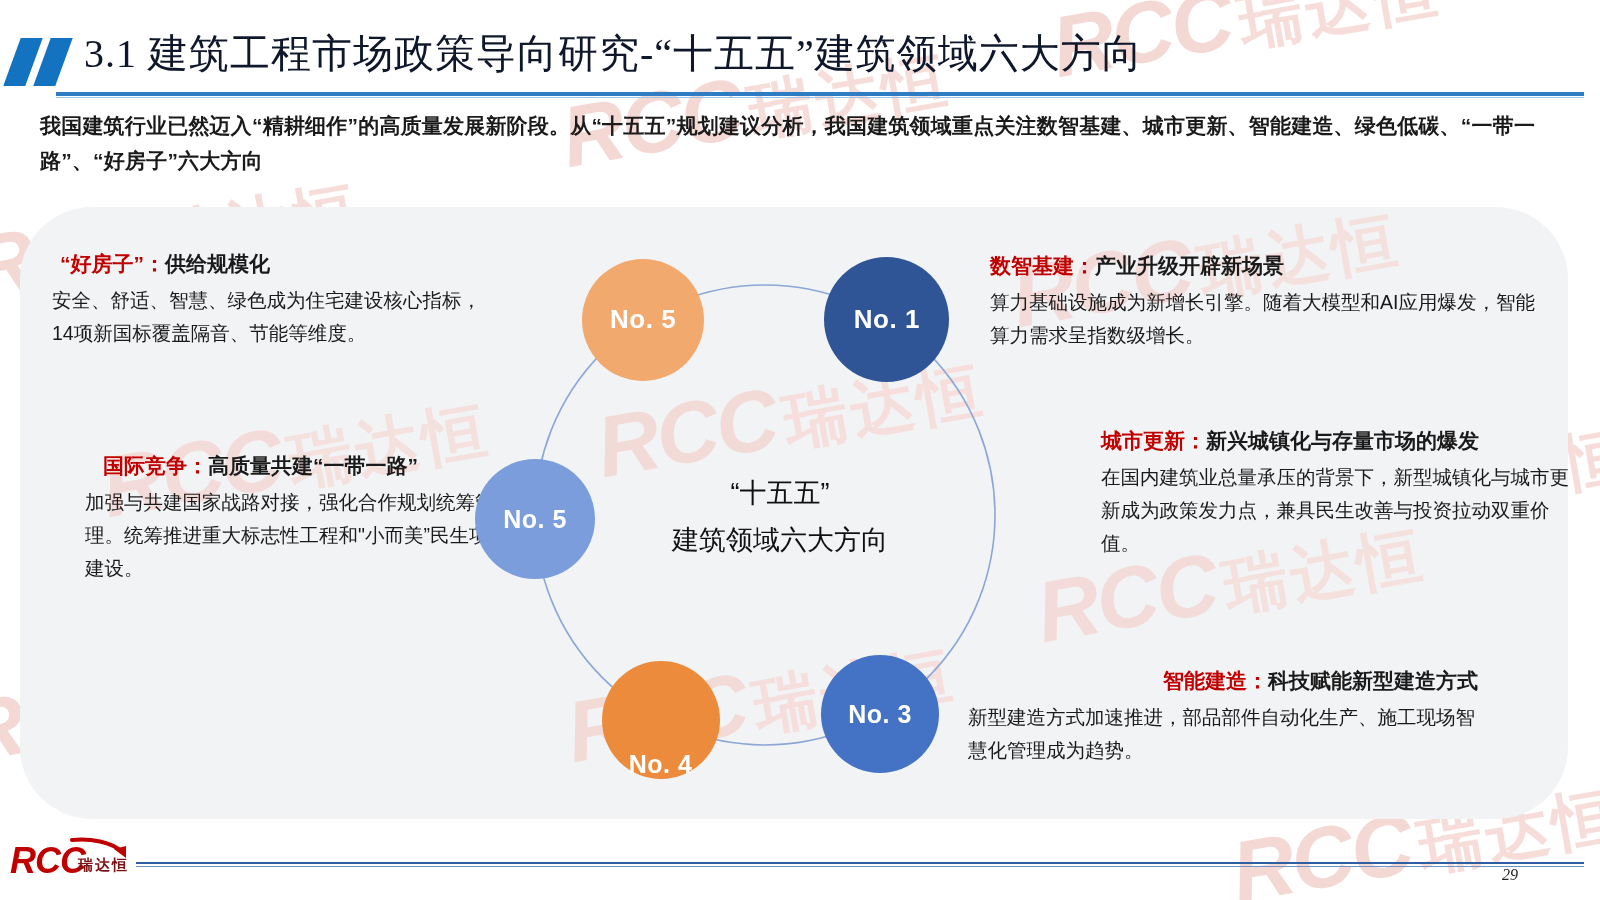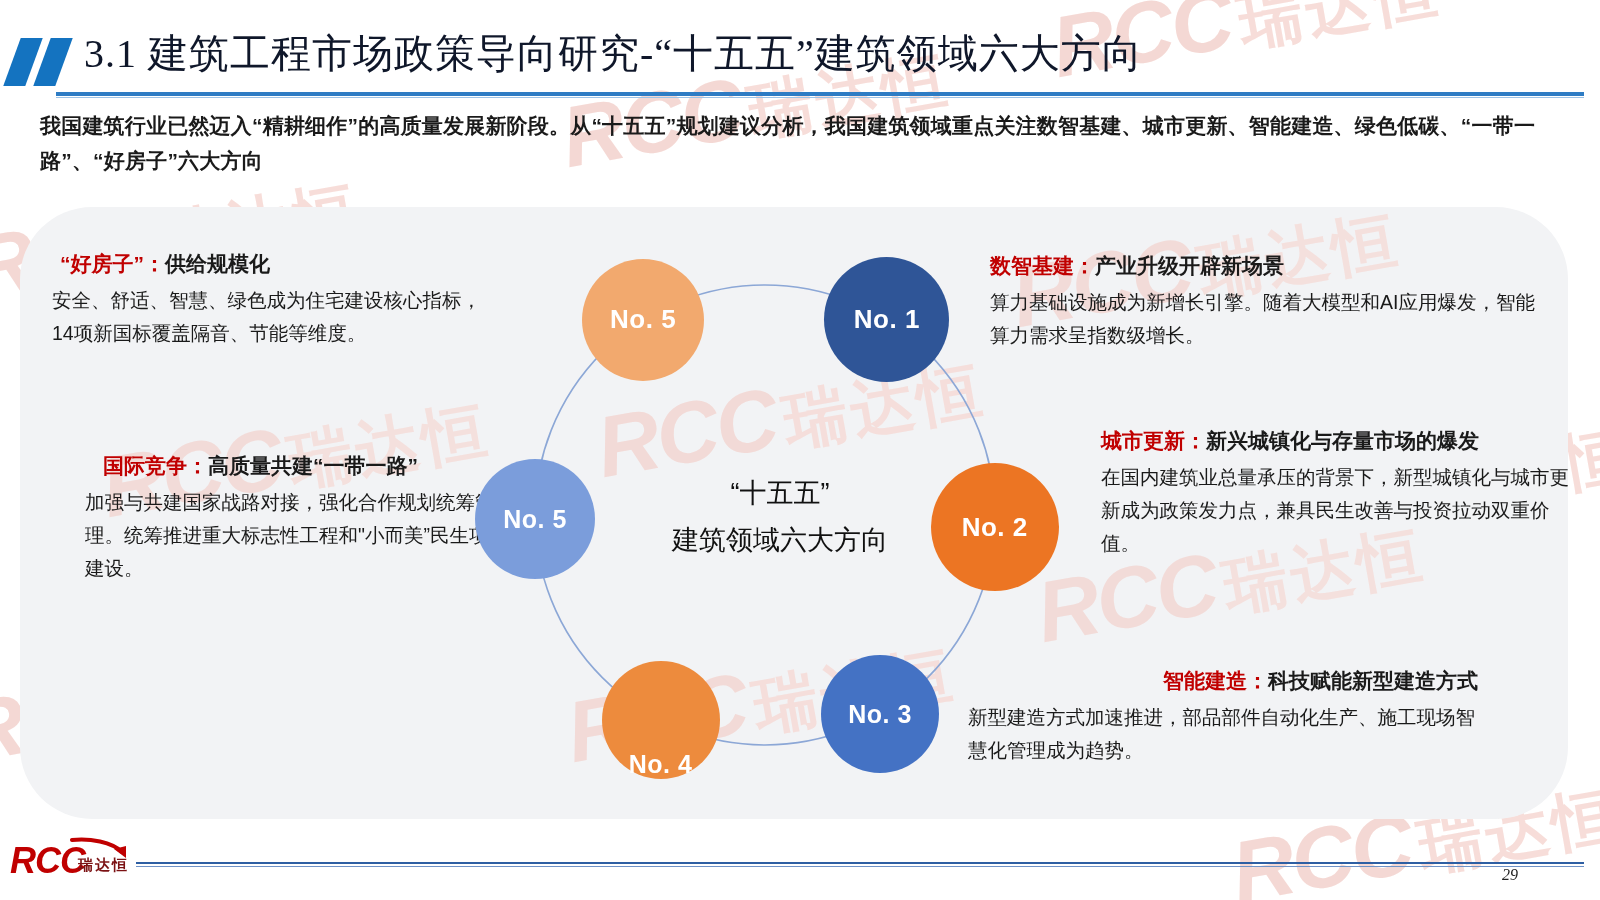--- a/index.html
+++ b/index.html
@@ -216,23 +216,20 @@
   </div>
 
   <div class="diagram">
     <svg width="620" height="590">
       <circle id="ring" cx="295" cy="285" r="230" fill="none" stroke="#8ca7d6" stroke-width="1.6"></circle>
     </svg>
 
     <div class="node" id="node1" style="width: 125px; height: 125px; left: 354.381px; top: 27.4489px; background: rgb(47, 85, 151); font-size: 26px;">
       <span>No. 1</span>
     </div>
-    <div class="node" id="node2" style="width: 128px; height: 128px; left: 460.685px; top: 233.037px; background: rgb(236, 117, 35); font-size: 26px;">
-      <span>No. 2</span>
-    </div>
     <div class="node" id="node3" style="width: 118px; height: 118px; left: 351px; top: 425.186px; background: rgb(68, 114, 196); font-size: 25px;">
       <span>No. 3</span>
     </div>
     <div class="node" id="node4" style="width: 118px; height: 118px; left: 131.582px; top: 430.932px; background: rgb(237, 139, 61); font-size: 25px; align-items: flex-end;">
       <span>No. 4</span>
     </div>
     <div class="node" id="node5" style="width: 120px; height: 120px; left: 5.03503px; top: 229.014px; background: rgb(123, 157, 219); font-size: 25px;">
       <span>No. 5</span>
     </div>
     <div class="node" id="node6" style="width: 122px; height: 122px; left: 112.119px; top: 28.9489px; background: rgb(242, 169, 110); font-size: 26px;">

